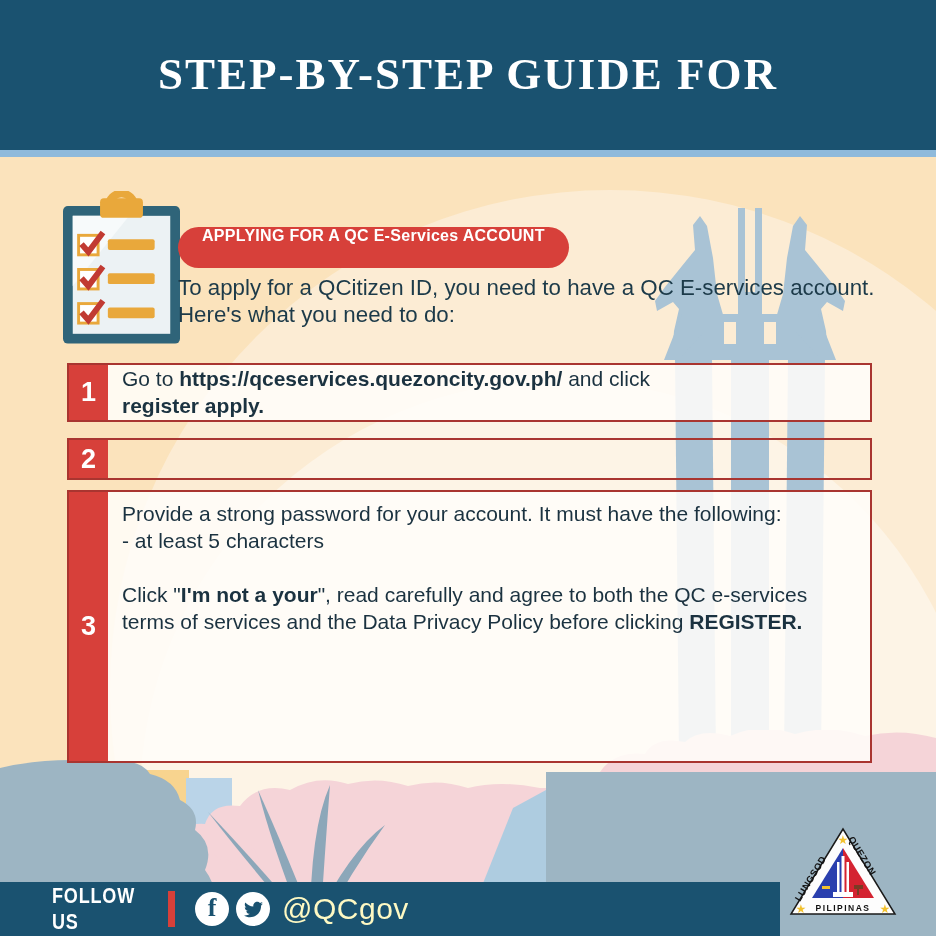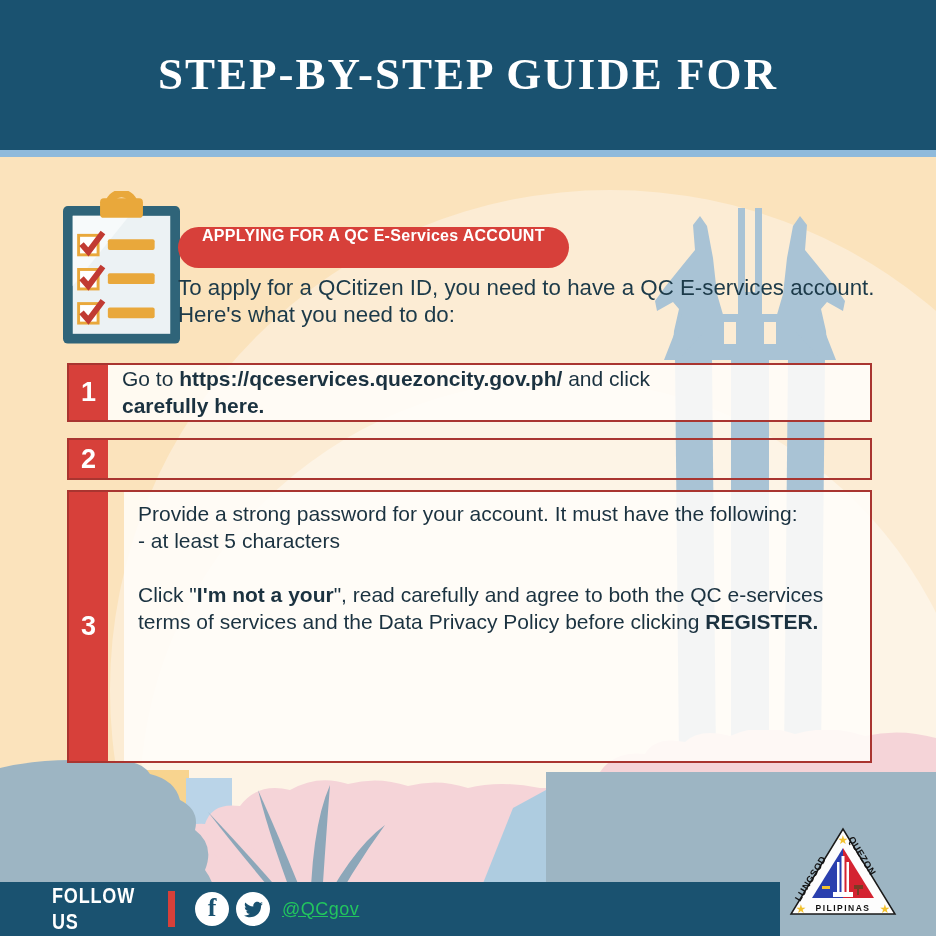--- a/index.html
+++ b/index.html
@@ -42,36 +42,36 @@
     z-index:4;box-sizing:border-box;}
   .step1{top:363px;height:59px;}
   .step2{top:438px;height:42px;}
   .step3{top:490px;height:273px;}
   .tab{width:39px;flex:0 0 39px;background:var(--accent-red);color:#fff;
     display:flex;align-items:center;justify-content:center;
     font-size:27px;font-weight:700;}
   .stepbody{flex:1;background:rgba(255,253,249,.87);padding:4px 26px 4px 14px;
     font-size:21px;color:var(--text-dark);line-height:1.28;
     display:flex;flex-direction:column;justify-content:center;}
-  .step3 .stepbody{justify-content:flex-start;padding-top:9px;margin-left:16px;}
+  .step3 .stepbody{justify-content:flex-start;padding-top:9px;}
   .para{margin:0;}
   .spaced{margin-top:27px;}
   .b{font-weight:700;}
 
   
   .footer{left:0;top:882px;width:780px;height:54px;background:var(--footer-bg);
     z-index:6;display:flex;align-items:center;padding-left:52px;box-sizing:border-box;}
   .follow{color:#fff;font-size:22px;font-weight:700;letter-spacing:1px;
     transform:scaleX(.82);transform-origin:left center;width:116px;flex:0 0 116px;}
   .redbar{width:7px;height:36px;background:var(--accent-red);margin-right:20px;}
   .circle-icon{width:34px;height:34px;border-radius:50%;background:#fff;
     display:flex;align-items:center;justify-content:center;margin-right:7px;}
   .fb-glyph{font-family:"Liberation Serif",serif;font-weight:700;font-size:26px;
     color:var(--header-bg);margin-top:-3px;}
-  .handle{color:#22c55e;font-size:18px;letter-spacing:.5px;margin-left:5px;text-decoration:underline;}
+  .handle{color:#fef9c3;font-size:30px;letter-spacing:.5px;margin-left:5px;}
 
   .seal{left:786px;top:826px;z-index:7;}
 </style>
 </head>
 <body>
 
 <div class="poster">
 
   <div class="abs circleA"></div>
   <div class="abs circleB"></div>
@@ -147,21 +147,21 @@
 
   <div class="abs badge">
     <span>APPLYING FOR A QC E-Services ACCOUNT</span>
   </div>
 
   <div class="abs intro">To apply for a QCitizen ID, you need to have a QC E-services account. Here's what you need to do:</div>
 
   <div class="abs step step1">
     <div class="tab">1</div>
     <div class="stepbody">
-        <div class="para"><span>Go to </span><span class="b">https://qceservices.quezoncity.gov.ph/</span><span> and click</span><br><span class="b">carefully here.</span></div>
+        <div class="para"><span>Go to </span><span class="b">https://qceservices.quezoncity.gov.ph/</span><span> and click</span><br><span class="b">register apply.</span></div>
       </div>
   </div>
   <div class="abs step step2">
     <div class="tab">2</div>
   </div>
   <div class="abs step step3">
     <div class="tab">3</div>
     <div class="stepbody">
         <div class="para"><span>Provide a strong password for your account. It must have the following:</span></div>
         <div class="para"><span>- at least 5 characters</span></div>

